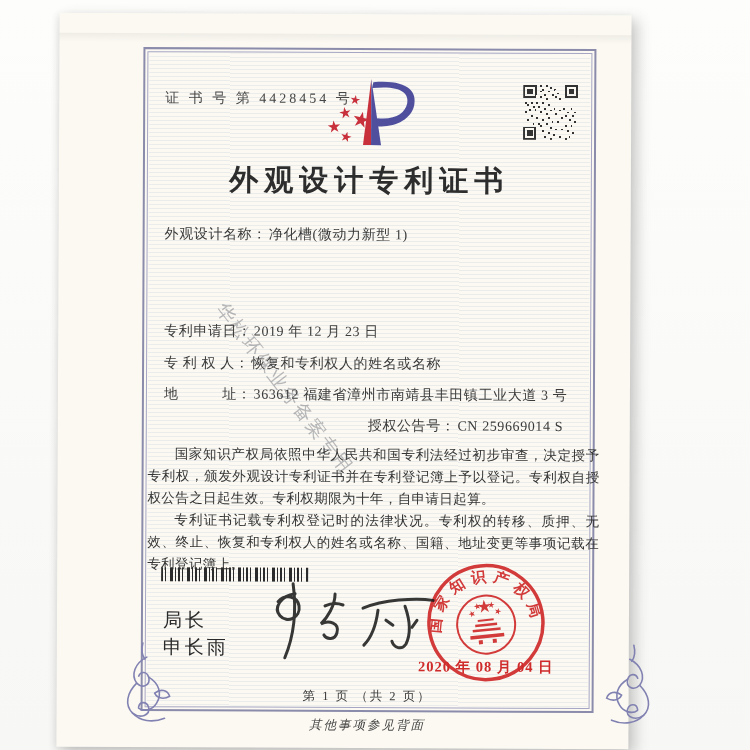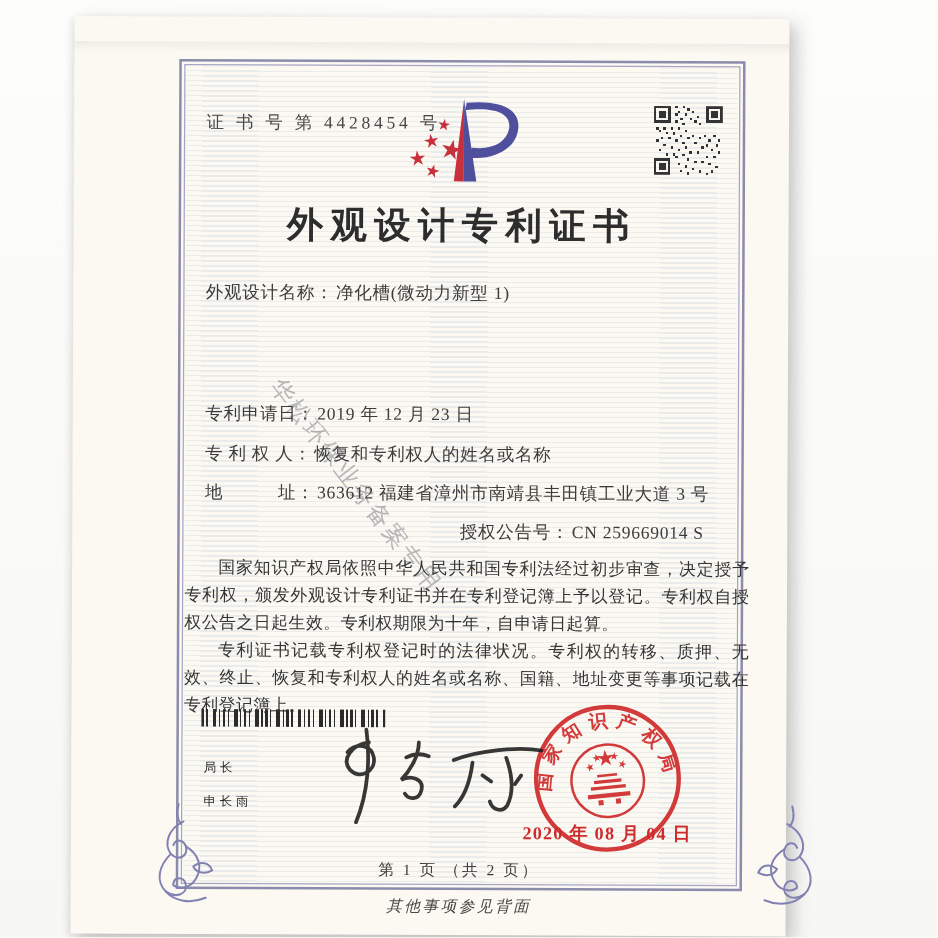--- a/index.html
+++ b/index.html
@@ -22,21 +22,21 @@
   .row{position:absolute;left:106px;font-size:14px;color:#3b3b3b;letter-spacing:.6px;white-space:nowrap;}
   .r1{top:212px}.r2{top:245px}.r3{top:277px}.r4{top:309px}.r5{top:341px}.r6{top:372px}.r7{top:403px}
   .pair2{position:absolute;left:204px;top:0;}
   .row .lbl{margin-right:2px;font-family:Liberation Serif, serif;}
   .paras{position:absolute;left:90px;top:430px;width:452px;font-size:13.5px;line-height:22px;
          color:#343434;text-align:justify;letter-spacing:.4px;}
   .paras p{margin:0;text-indent:2em;}
   .barcode{position:absolute;left:104px;top:554px;width:147px;height:14px;
      background:repeating-linear-gradient(90deg,#2b2b2b 0 2px,rgba(0,0,0,0) 2px 4px,#2b2b2b 4px 5px,
        rgba(0,0,0,0) 5px 9px,#2b2b2b 9px 12px,rgba(0,0,0,0) 12px 14px,#2b2b2b 14px 15px,rgba(0,0,0,0) 15px 17px);}
-  .signoff{position:absolute;left:106px;font-size:10px;color:#2a2a2a;letter-spacing:3px;}
+  .signoff{position:absolute;left:106px;font-size:19px;color:#2a2a2a;letter-spacing:3px;}
   .s1{top:594px}.s2{top:621px}
   .signature{position:absolute;left:208px;top:566px;width:175px;height:88px;}
   .seal{position:absolute;left:354px;top:533px;width:150px;height:150px;transform:rotate(-6deg);opacity:.92;}
   .sealdate{position:absolute;left:340px;top:643px;width:178px;text-align:center;font-size:14.5px;
             color:#cf2b2b;letter-spacing:1px;font-weight:600;white-space:nowrap;}
   .pageno{position:absolute;left:84px;top:674px;width:453px;text-align:center;font-size:12.5px;color:#3b3b3b;letter-spacing:2px;}
   .backnote{position:absolute;left:84px;top:703px;width:453px;text-align:center;font-style:italic;
             font-size:12.5px;color:#474747;letter-spacing:2px;}
   .watermark{position:absolute;left:172px;top:284px;font-size:19px;letter-spacing:2px;color:rgba(104,104,112,.45);
              transform:rotate(52deg);transform-origin:0 0;white-space:nowrap;z-index:2;}

